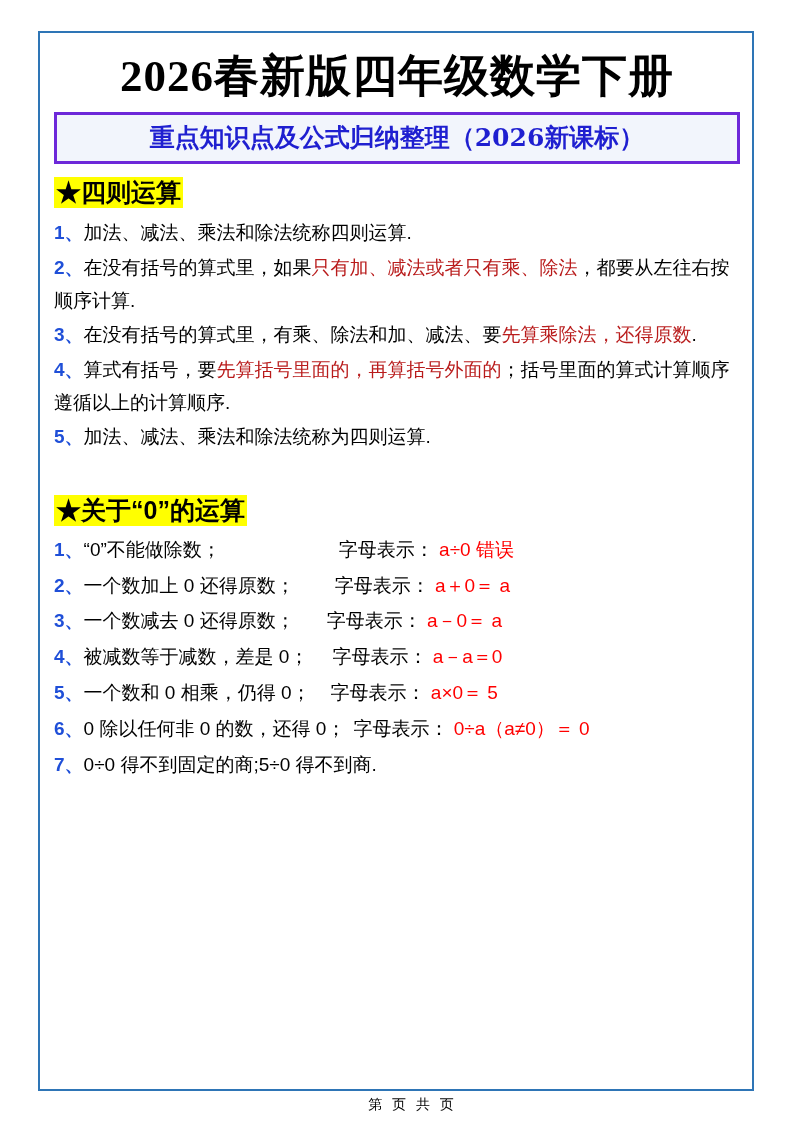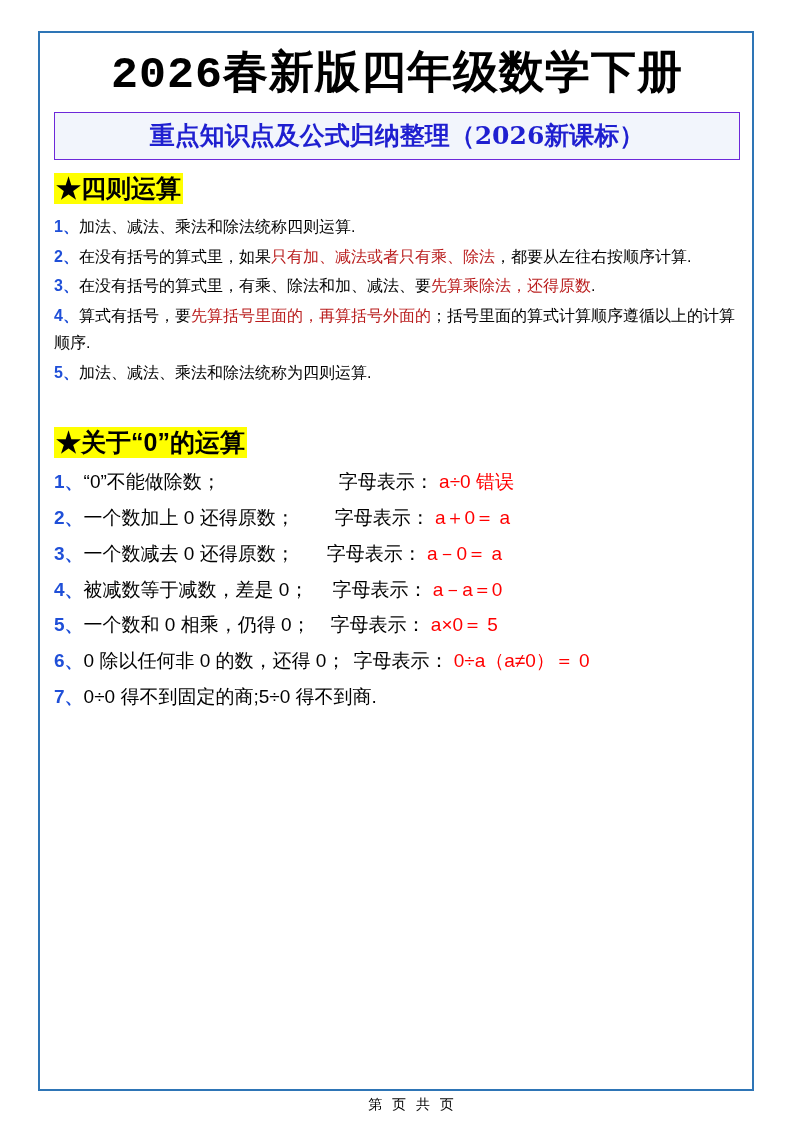--- a/index.html
+++ b/index.html
@@ -31,32 +31,32 @@
     border: 2px solid #2e75b6;
     box-sizing: border-box;
   }
   .content {
     position: absolute;
     left: 52px;
     top: 44px;
     width: 690px;
   }
   .doc-title {
-    font-family: Liberation Mono, monospace;
+    font-family: Liberation Serif, serif;
     font-weight: bold;
     font-size: 45px;
     letter-spacing: 1px;
     text-align: center;
     color: #000000;
     line-height: 1.25;
     margin: 4px 0 8px 0;
     white-space: nowrap;
   }
   .subtitle-box {
-    border: 1px solid #6d28d9;
+    border: 3px solid #6d28d9;
     background: #f2f5fc;
     padding: 6px 4px 7px 4px;
     text-align: center;
     margin: 0 2px 12px 2px;
   }
   .subtitle-text {
     font-family: "DejaVu Serif", serif;
     font-weight: bold;
     font-size: 25px;
     color: #1f1fd0;
@@ -67,21 +67,21 @@
     font-weight: bold;
     font-size: 25px;
     color: #000000;
     margin: 10px 0 8px 2px;
   }
   .hl {
     background: #ffff00;
     padding: 1px 2px 2px 2px;
   }
   .item {
-    font-size: 16px;
+    font-size: 19px;
     line-height: 1.72;
     color: #000000;
     margin: 0 0 2px 2px;
   }
   .num {
     color: #1f4fd8;
     font-weight: bold;
   }
   .red {
     color: #b91c1c;

